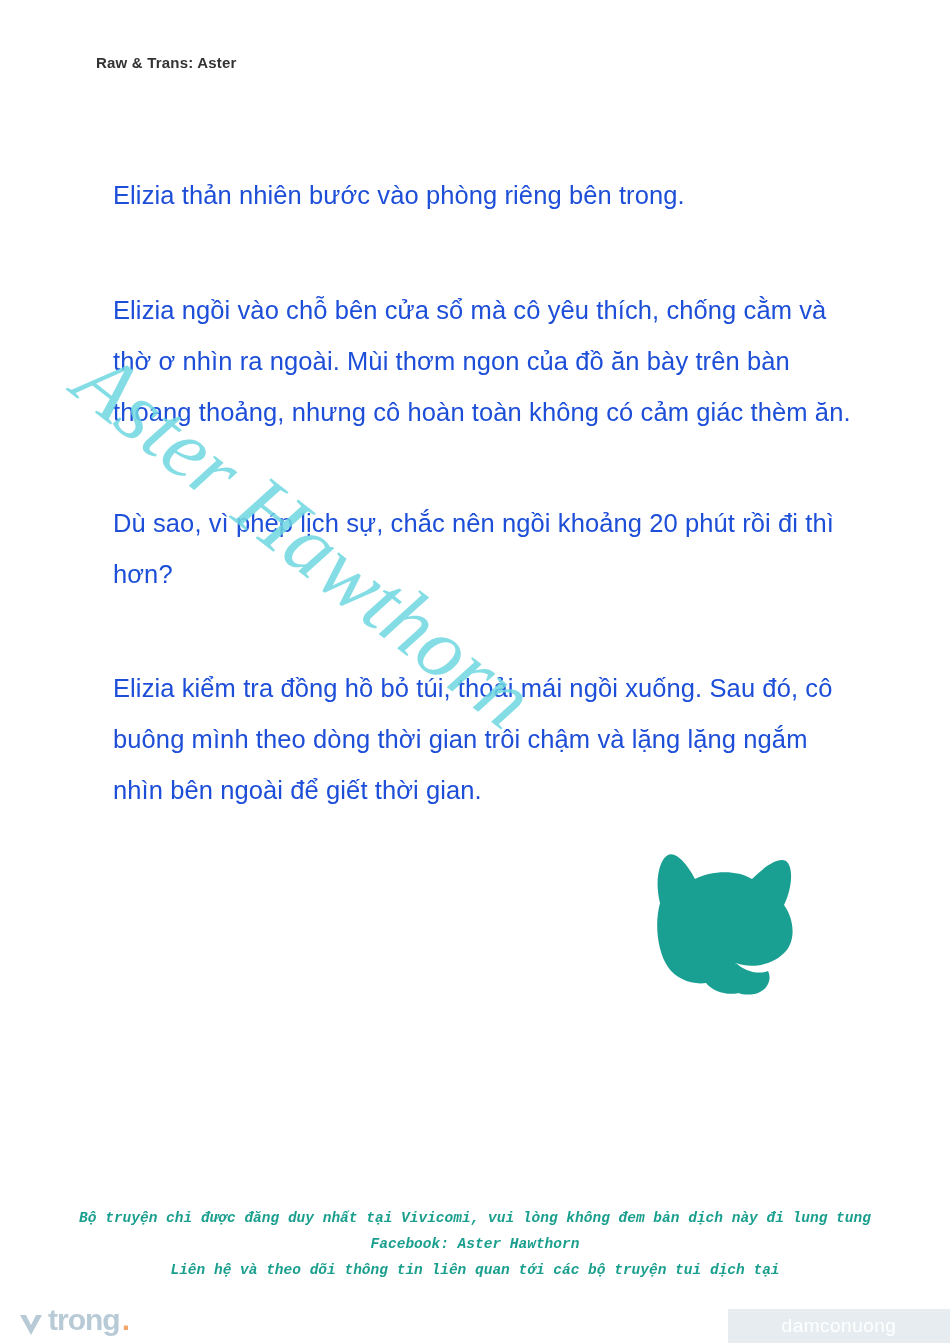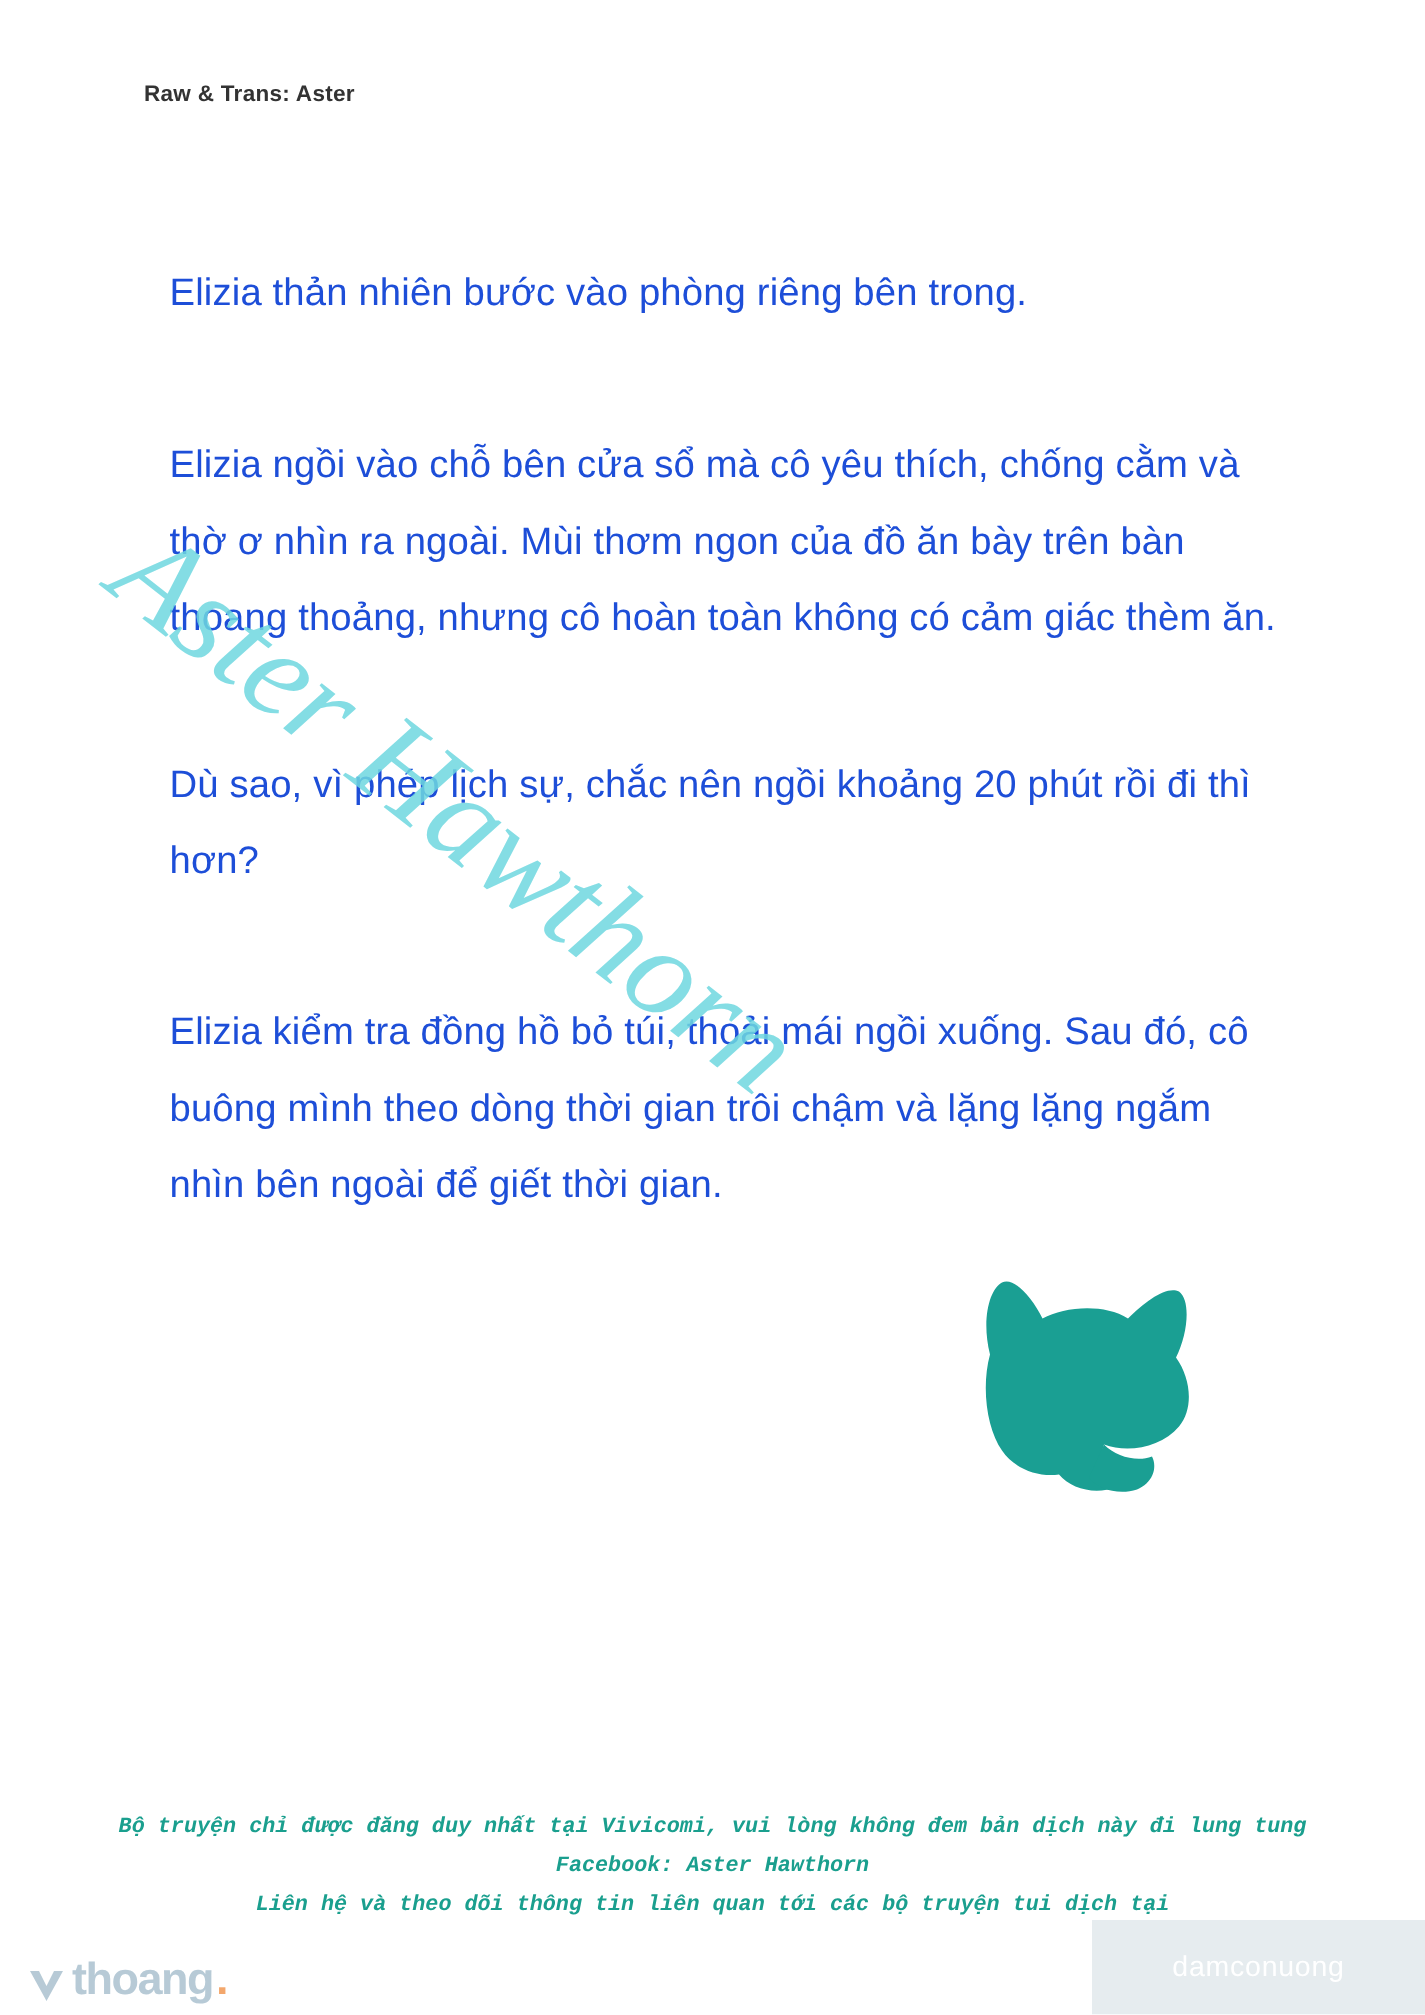--- a/index.html
+++ b/index.html
@@ -129,21 +129,21 @@
     margin-right: 2px;
   }
   .brand-dot {
     color: #f08a3c;
   }
   .corner-tag {
     position: absolute;
     right: 0;
     bottom: 0;
     width: 222px;
-    height: 63px;
+    height: 34px;
     background: #e6ecef;
     display: flex;
     align-items: center;
     justify-content: center;
     font-family: "Liberation Sans", sans-serif;
     font-size: 19px;
     color: #ffffff;
     letter-spacing: 0.5px;
   }
 </style>
@@ -176,19 +176,19 @@
     <div>Liên hệ và theo dõi thông tin liên quan tới các bộ truyện tui dịch tại</div>
   </div>
 
   <div class="bottom-bar">
     <div class="brand-logo">
       <span class="mark">
         <svg viewBox="0 0 26 26" width="26" height="26" aria-hidden="true">
           <path d="M2 3 L13 23 L24 3 L18 3 L13 13 L8 3 Z" fill="#9fb9c9"></path>
         </svg>
       </span>
-      <span>thoang</span>
+      <span>trong</span>
       <span class="brand-dot">.</span>
     </div>
     <div class="corner-tag">damconuong</div>
   </div>
 
 </div>
 
 </body></html>

